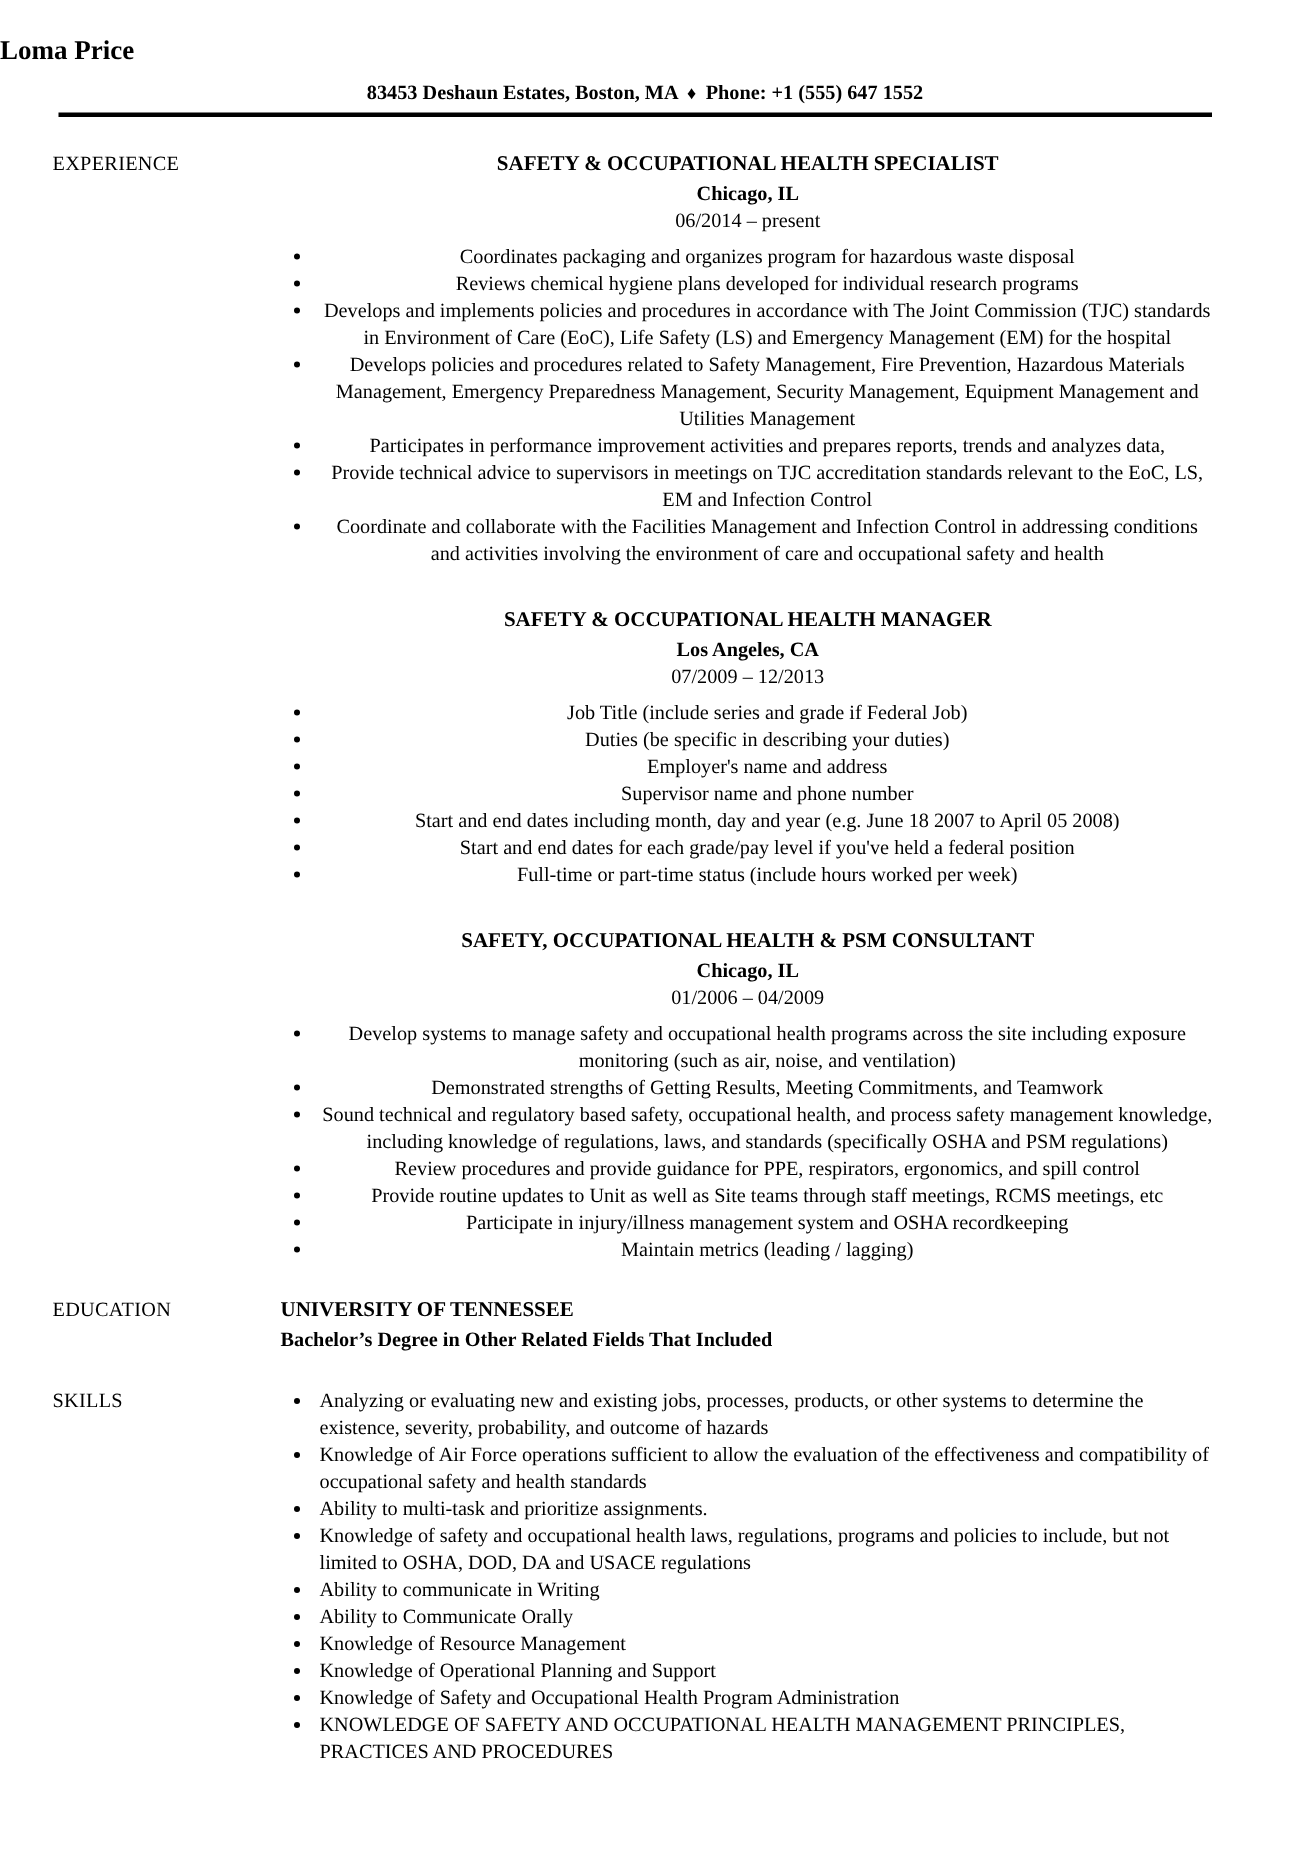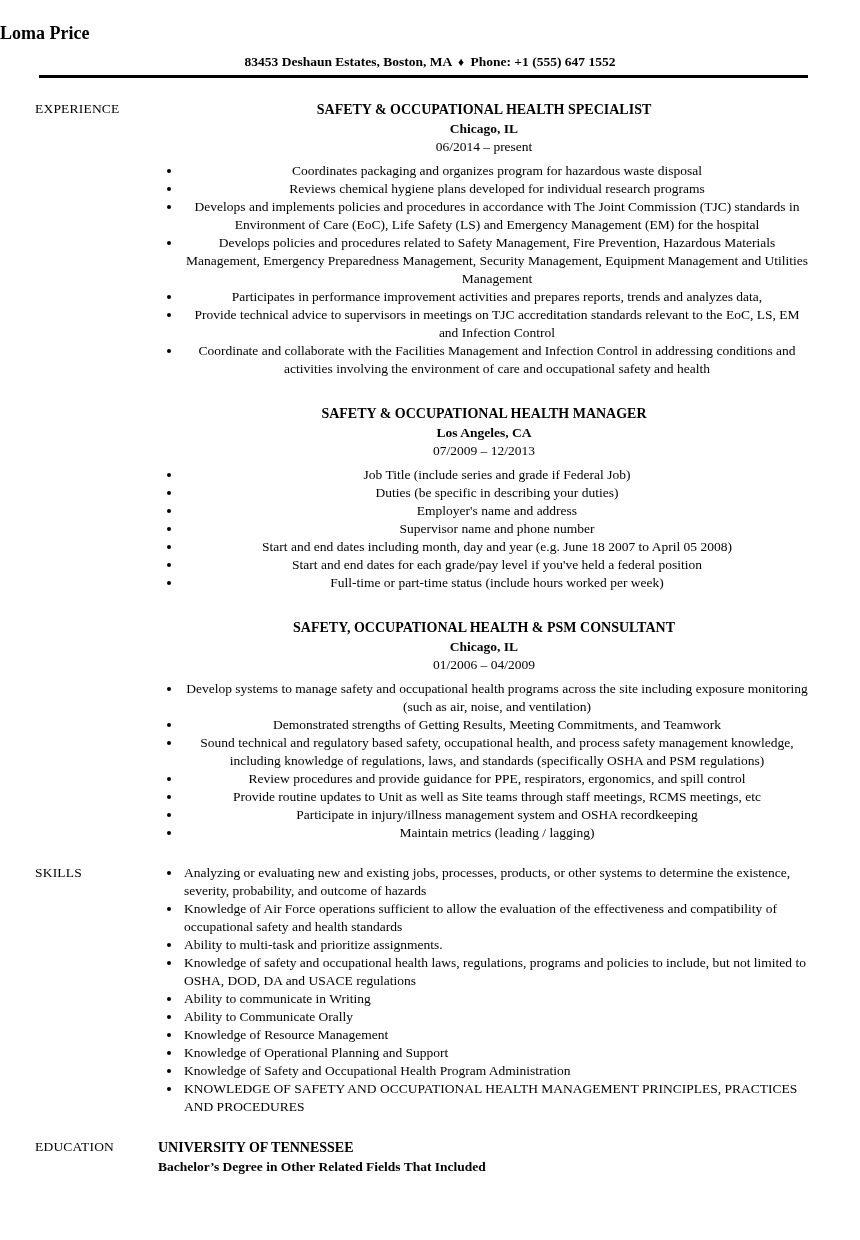--- a/index.html
+++ b/index.html
@@ -30,20 +30,21 @@
     background: #000;
     margin: 5px 52px 0 39px;
   }
 
   
   .section {
     display: flex;
     margin-top: 22px;
     padding-left: 35px;
     padding-right: 50px;
+    gap: 29px;
   }
   .section-label {
     flex: 0 0 123px;
     font-size: 13.5px;
     letter-spacing: 0.2px;
     padding-top: 1px;
   }
   .section-content { flex: 1; min-width: 0; }
 
   .job { margin-bottom: 26px; text-align: center; }
@@ -128,38 +129,38 @@
             <li>Provide routine updates to Unit as well as Site teams through staff meetings, RCMS meetings, etc</li>
             <li>Participate in injury/illness management system and OSHA recordkeeping</li>
             <li>Maintain metrics (leading / lagging)</li>
           </ul>
       </div>
 
     </div>
   </div>
 
   <div class="section">
+    <div class="section-label">EDUCATION</div>
+    <div class="section-content">
+      <div class="school">UNIVERSITY OF TENNESSEE</div>
+      <div class="degree">Bachelor’s Degree in Other Related Fields That Included</div>
+    </div>
+  </div>
+
+  <div class="section">
     <div class="section-label">SKILLS</div>
     <div class="section-content">
       <ul class="bullets flush">
           <li>Analyzing or evaluating new and existing jobs, processes, products, or other systems to determine the existence, severity, probability, and outcome of hazards</li>
           <li>Knowledge of Air Force operations sufficient to allow the evaluation of the effectiveness and compatibility of occupational safety and health standards</li>
           <li>Ability to multi-task and prioritize assignments.</li>
           <li>Knowledge of safety and occupational health laws, regulations, programs and policies to include, but not limited to OSHA, DOD, DA and USACE regulations</li>
           <li>Ability to communicate in Writing</li>
           <li>Ability to Communicate Orally</li>
           <li>Knowledge of Resource Management</li>
           <li>Knowledge of Operational Planning and Support</li>
           <li>Knowledge of Safety and Occupational Health Program Administration</li>
           <li>KNOWLEDGE OF SAFETY AND OCCUPATIONAL HEALTH MANAGEMENT PRINCIPLES, PRACTICES AND PROCEDURES</li>
         </ul>
     </div>
   </div>
 
-  <div class="section">
-    <div class="section-label">EDUCATION</div>
-    <div class="section-content">
-      <div class="school">UNIVERSITY OF TENNESSEE</div>
-      <div class="degree">Bachelor’s Degree in Other Related Fields That Included</div>
-    </div>
-  </div>
-
 </div>
 
 </body></html>

